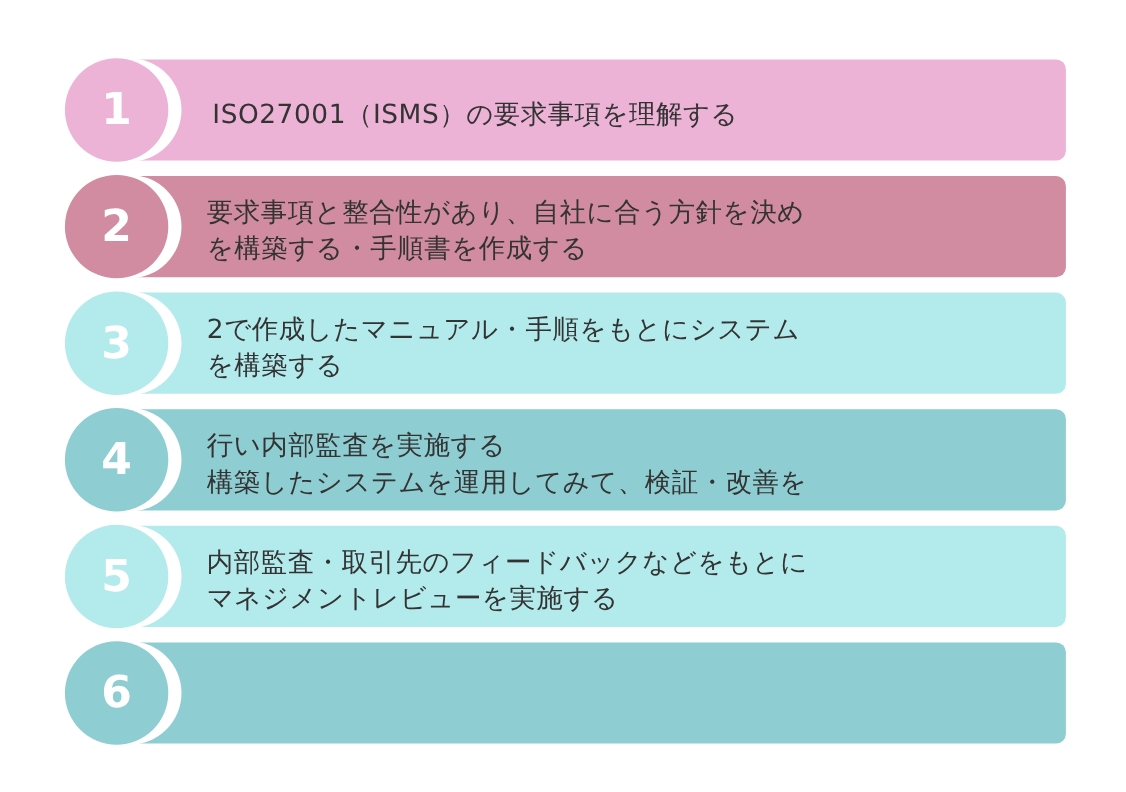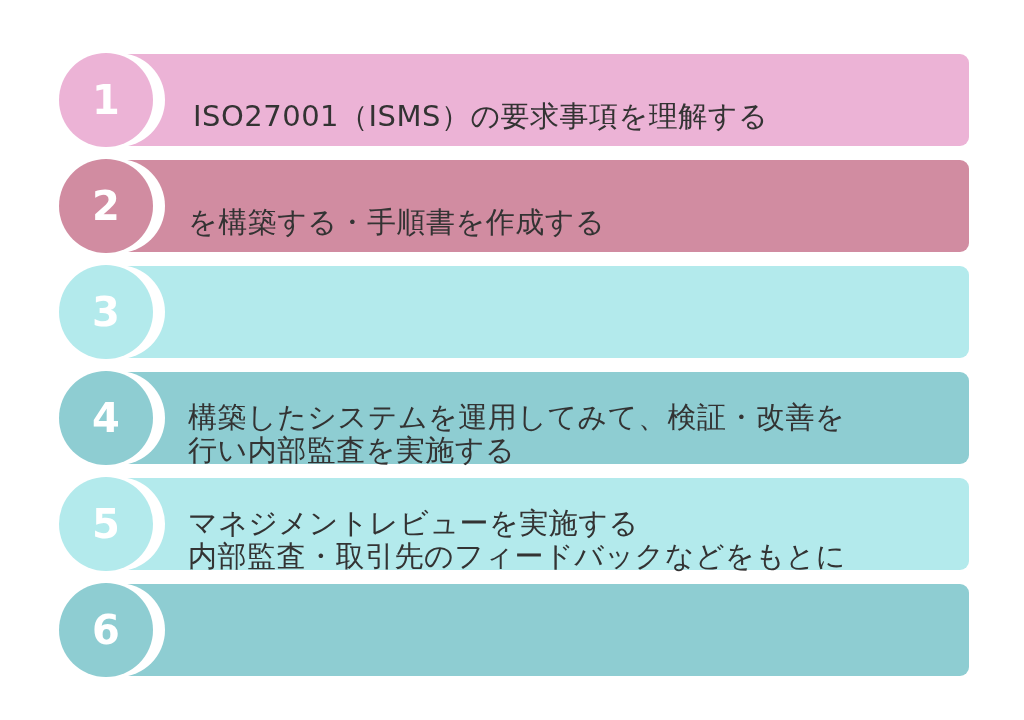--- a/index.html
+++ b/index.html
@@ -20,23 +20,23 @@
       border-radius: 50%; background: #ffffff;
     }
     .num-circle {
       position: absolute; left: 59px; top: -1px; width: 94px; height: 94px;
       border-radius: 50%;
       display: flex; align-items: center; justify-content: center;
       color: #ffffff; font-weight: bold; font-size: 40px;
       font-family: "DejaVu Sans", sans-serif;
     }
     .label {
-      position: absolute; left: 188px; top: 16px; height: 92px; width: 740px;
+      position: absolute; left: 188px; top: 4px; height: 92px; width: 740px;
       display: flex; flex-direction: column; justify-content: center;
-      color: #333333; font-size: 29px; line-height: 33px;
+      color: #333333; font-size: 24px; line-height: 33px;
       font-family: "DejaVu Sans", sans-serif;
       letter-spacing: 0.5px;
     }
     .label.single { left: 193px; }
   </style>
 </head>
 <body>
 
 <div>
 
@@ -47,47 +47,52 @@
     <div class="label single">
       <span>ISO27001（ISMS）の要求事項を理解する</span>
     </div>
   </div>
 
   <div class="step" style="top:160px">
     <div class="bar" style="background: rgb(209, 140, 161);"></div>
     <div class="crescent"></div>
     <div class="num-circle" style="background: rgb(209, 140, 161);">2</div>
     <div class="label">
+      <span>要求事項と整合性があり、自社に合う方針を決め</span>
       <span>を構築する・手順書を作成する</span>
     </div>
   </div>
 
   <div class="step" style="top:266px">
     <div class="bar" style="background: rgb(179, 234, 236);"></div>
     <div class="crescent"></div>
     <div class="num-circle" style="background: rgb(179, 234, 236);">3</div>
+    <div class="label">
+      <span>2で作成したマニュアル・手順をもとにシステム</span>
+      <span>を構築する</span>
+    </div>
   </div>
 
   <div class="step" style="top:372px">
     <div class="bar" style="background: rgb(142, 205, 210);"></div>
     <div class="crescent"></div>
     <div class="num-circle" style="background: rgb(142, 205, 210);">4</div>
     <div class="label">
+      <span>行い内部監査を実施する</span>
       <span>構築したシステムを運用してみて、検証・改善を</span>
-      <span>行い内部監査を実施する</span>
     </div>
   </div>
 
   <div class="step" style="top:478px">
     <div class="bar" style="background: rgb(179, 234, 236);"></div>
     <div class="crescent"></div>
     <div class="num-circle" style="background: rgb(179, 234, 236);">5</div>
     <div class="label">
+      <span>内部監査・取引先のフィードバックなどをもとに</span>
       <span>マネジメントレビューを実施する</span>
-      <span>内部監査・取引先のフィードバックなどをもとに</span>
     </div>
   </div>
 
   <div class="step" style="top:584px">
     <div class="bar" style="background: rgb(142, 205, 210);"></div>
     <div class="crescent"></div>
     <div class="num-circle" style="background: rgb(142, 205, 210);">6</div>
   </div>
 
 </div>

